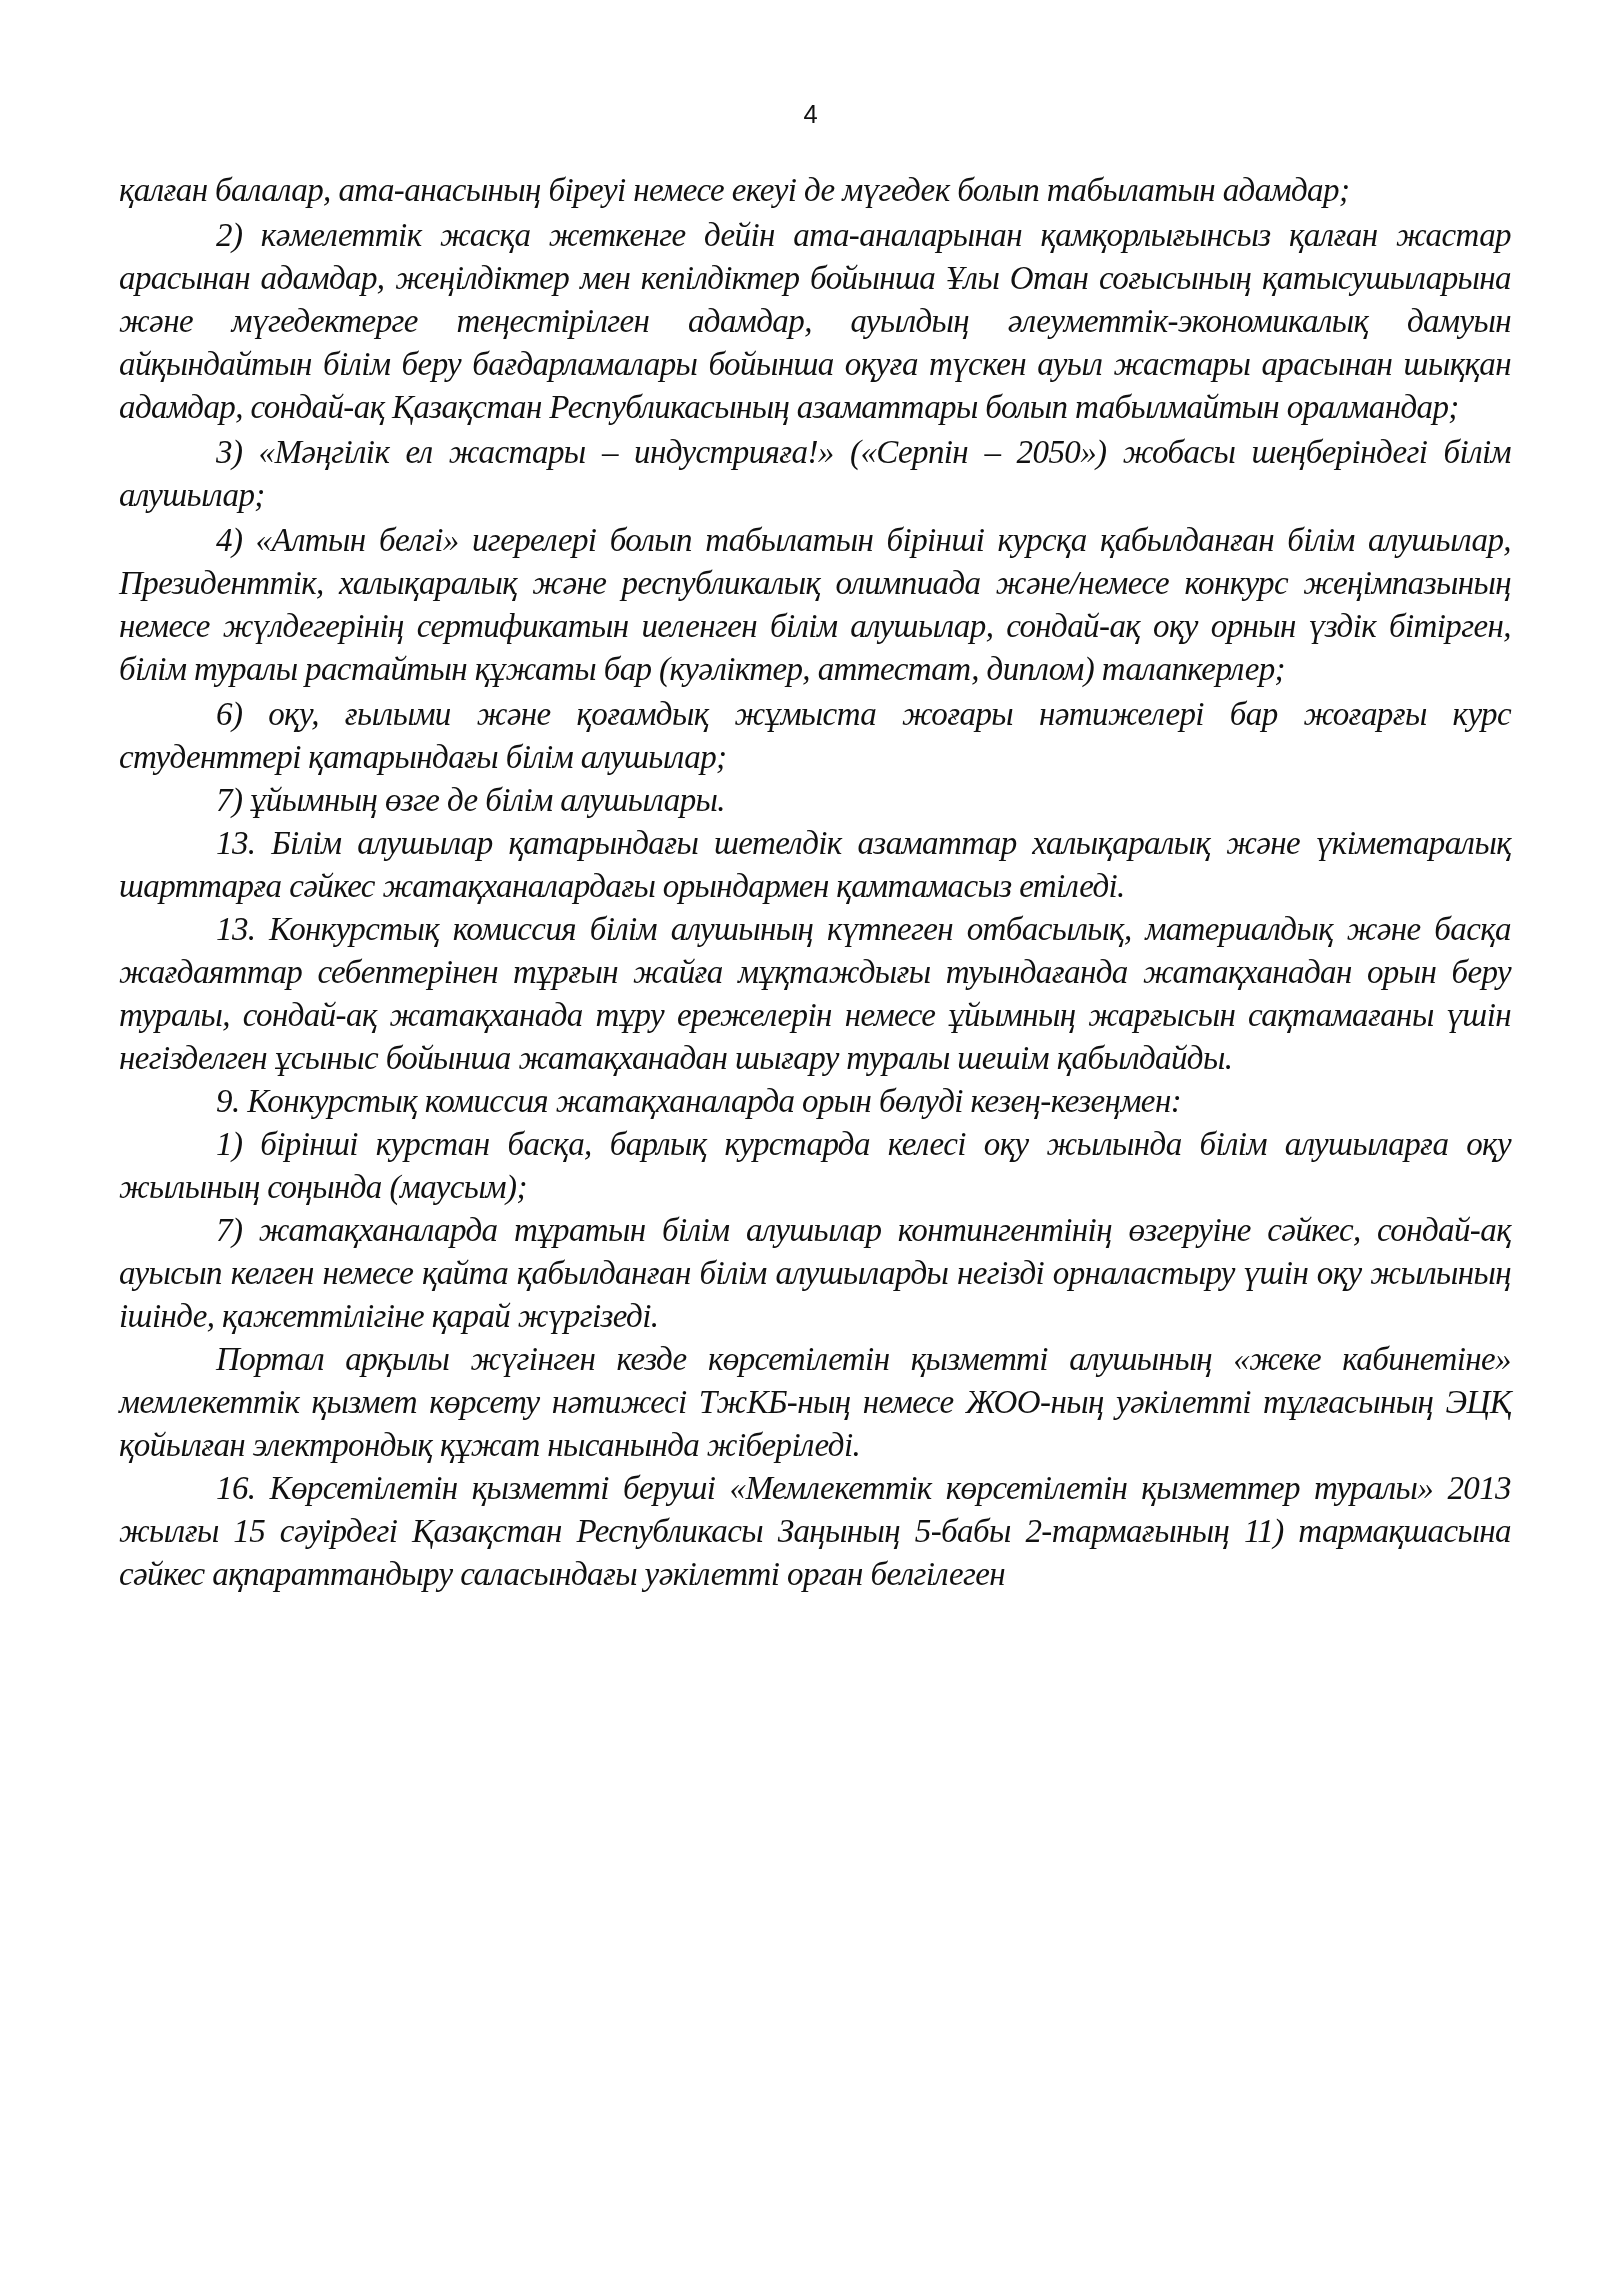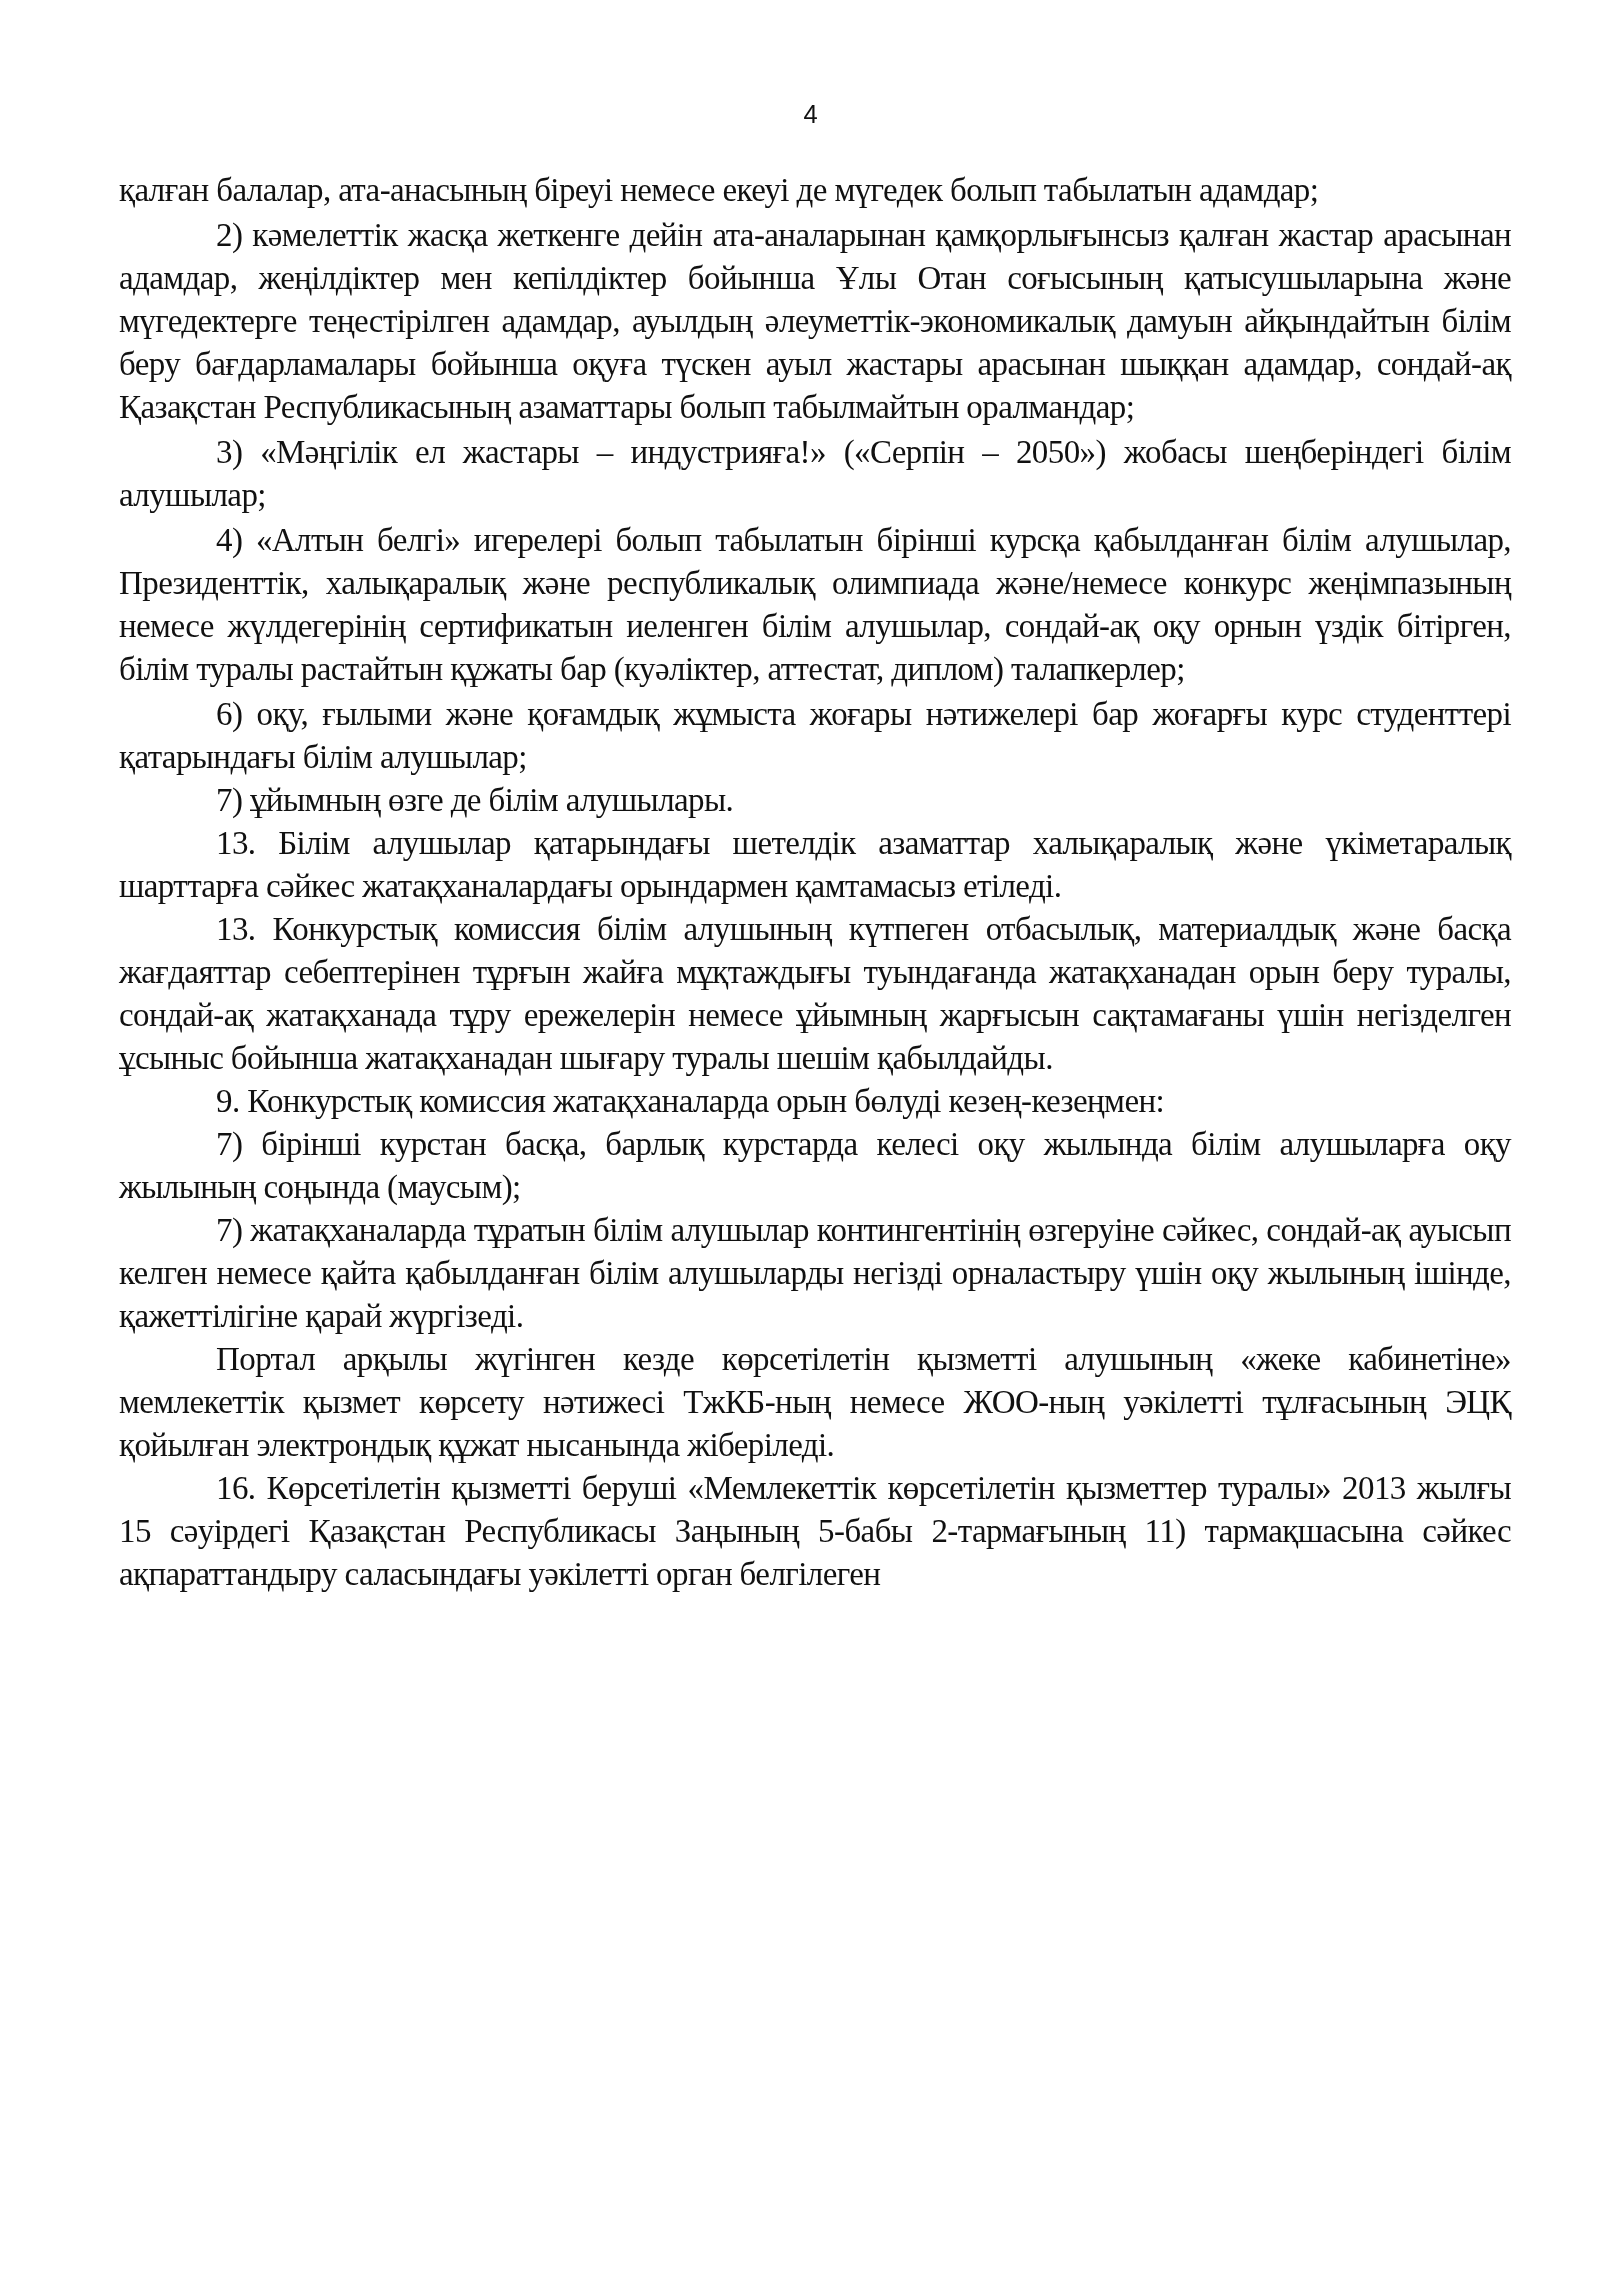--- a/index.html
+++ b/index.html
@@ -26,20 +26,21 @@
     line-height: 1;
   }
   .body-text {
     position: absolute;
     top: 169px;
     left: 119px;
     width: 1392px;
     font-size: 33px;
     line-height: 43px;
     letter-spacing: -0.6px;
+    font-style: italic;
   }
   .para {
     margin: 0;
     text-align: justify;
     text-align-last: left;
     hyphens: none;
   }
   .para.indent { text-indent: 97px; }
   .para.gap { margin-top: 2px; }
 </style>
@@ -51,18 +52,18 @@
 <div class="body-text">
   <p class="para">қалған балалар, ата-анасының біреуі немесе екеуі де мүгедек болып табылатын адамдар;</p>
   <p class="para indent gap">2) кәмелеттік жасқа жеткенге дейін ата-аналарынан қамқорлығынсыз қалған жастар арасынан адамдар, жеңілдіктер мен кепілдіктер бойынша Ұлы Отан соғысының қатысушыларына және мүгедектерге теңестірілген адамдар, ауылдың әлеуметтік-экономикалық дамуын айқындайтын білім беру бағдарламалары бойынша оқуға түскен ауыл жастары арасынан шыққан адамдар, сондай-ақ Қазақстан Республикасының азаматтары болып табылмайтын оралмандар;</p>
   <p class="para indent gap">3) «Мәңгілік ел жастары – индустрияға!» («Серпін – 2050») жобасы шеңберіндегі білім алушылар;</p>
   <p class="para indent gap">4) «Алтын белгі» игерелері болып табылатын бірінші курсқа қабылданған білім алушылар, Президенттік, халықаралық және республикалық олимпиада және/немесе конкурс жеңімпазының немесе жүлдегерінің сертификатын иеленген білім алушылар, сондай-ақ оқу орнын үздік бітірген, білім туралы растайтын құжаты бар (куәліктер, аттестат, диплом) талапкерлер;</p>
   <p class="para indent gap">6) оқу, ғылыми және қоғамдық жұмыста жоғары нәтижелері бар жоғарғы курс студенттері қатарындағы білім алушылар;</p>
   <p class="para indent">7) ұйымның өзге де білім алушылары.</p>
   <p class="para indent">13. Білім алушылар қатарындағы шетелдік азаматтар халықаралық және үкіметаралық шарттарға сәйкес жатақханалардағы орындармен қамтамасыз етіледі.</p>
   <p class="para indent">13. Конкурстық комиссия білім алушының күтпеген отбасылық, материалдық және басқа жағдаяттар себептерінен тұрғын жайға мұқтаждығы туындағанда жатақханадан орын беру туралы, сондай-ақ жатақханада тұру ережелерін немесе ұйымның жарғысын сақтамағаны үшін негізделген ұсыныс бойынша жатақханадан шығару туралы шешім қабылдайды.</p>
   <p class="para indent">9. Конкурстық комиссия жатақханаларда орын бөлуді кезең-кезеңмен:</p>
-  <p class="para indent">7) бірінші курстан басқа, барлық курстарда келесі оқу жылында білім алушыларға оқу жылының соңында (маусым);</p>
+  <p class="para indent">1) бірінші курстан басқа, барлық курстарда келесі оқу жылында білім алушыларға оқу жылының соңында (маусым);</p>
   <p class="para indent">7) жатақханаларда тұратын білім алушылар контингентінің өзгеруіне сәйкес, сондай-ақ ауысып келген немесе қайта қабылданған білім алушыларды негізді орналастыру үшін оқу жылының ішінде, қажеттілігіне қарай жүргізеді.</p>
   <p class="para indent">Портал арқылы жүгінген кезде көрсетілетін қызметті алушының «жеке кабинетіне» мемлекеттік қызмет көрсету нәтижесі ТжКБ-ның немесе ЖОО-ның уәкілетті тұлғасының ЭЦҚ қойылған электрондық құжат нысанында жіберіледі.</p>
   <p class="para indent">16. Көрсетілетін қызметті беруші «Мемлекеттік көрсетілетін қызметтер туралы» 2013 жылғы 15 сәуірдегі Қазақстан Республикасы Заңының 5-бабы 2-тармағының 11) тармақшасына сәйкес ақпараттандыру саласындағы уәкілетті орган белгілеген</p>
 </div>
 
 
 </body></html>

